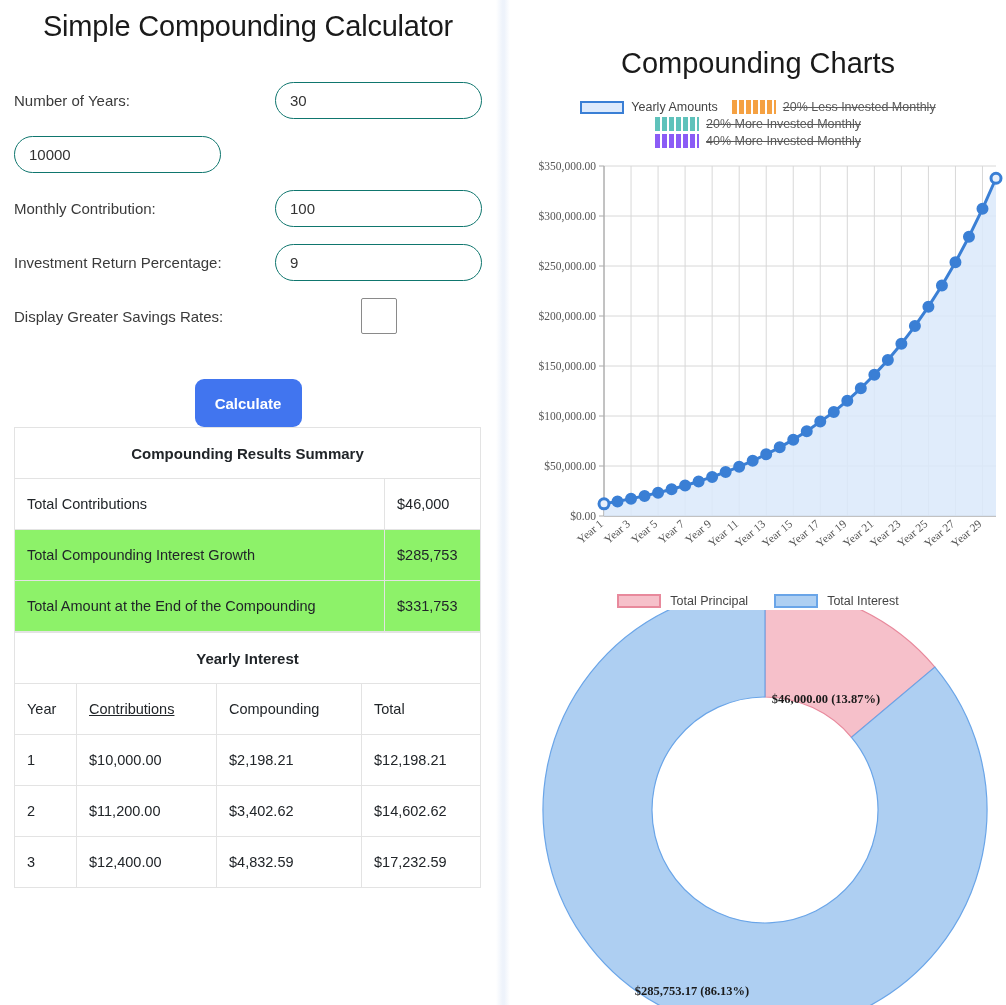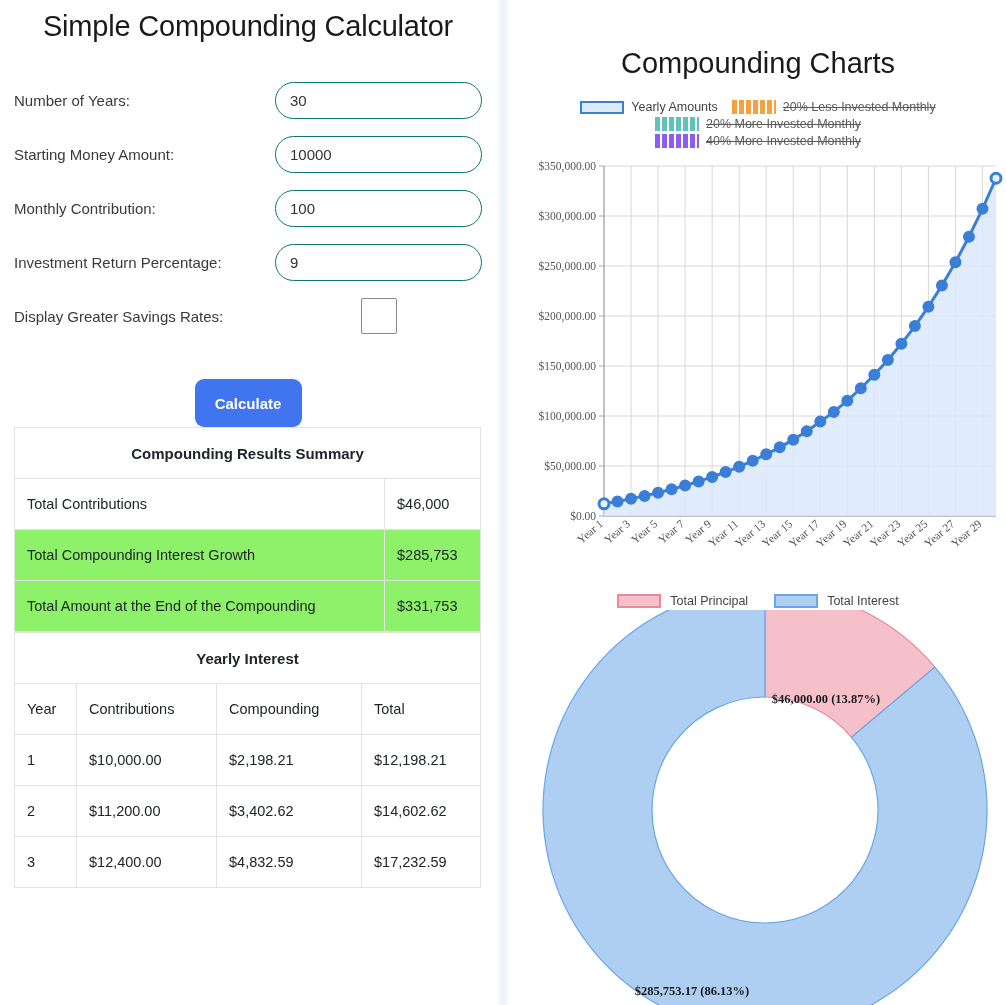--- a/index.html
+++ b/index.html
@@ -115,21 +115,21 @@
     text-align: center !important;
     font-weight: bold !important;
     font-size: 15px;
   }
   .row-bold td { font-weight: bold; }
   .hl-green { background: #8df269; }
   .summary-table { margin-top: 55px; }
   .yearly-table { margin-top: 56px; }
   .yearly-table th { font-weight: bold; font-size: 14.5px; }
   .col-year { width: 62px; }
-  .col-contrib { width: 140px; }
+  .col-contrib { width: 140px; text-decoration: underline; }
   .col-comp { width: 145px; }
   .tv-right { width: 96px; }
 
   
   .chart-title {
     font-size: 29px;
     font-weight: 400;
     text-align: center;
     margin: 10px 0 0 0;
     color: #1a1a1a;
@@ -192,21 +192,20 @@
     <h1 class="page-title">Simple Compounding Calculator</h1>
 
     <div class="form-area">
       <div class="form-row">
         <div class="form-label">Number of Years:</div>
         <div class="form-control">
           <input class="text-input" type="text" value="30" style="">
         </div>
       </div>
       <div class="form-row">
-        <div class="form-label">Starting Money Amount:</div>
         <div class="form-control">
           <input class="text-input" type="text" value="10000" style="">
         </div>
       </div>
       <div class="form-row">
         <div class="form-label">Monthly Contribution:</div>
         <div class="form-control">
           <input class="text-input" type="text" value="100" style="">
         </div>
       </div>

